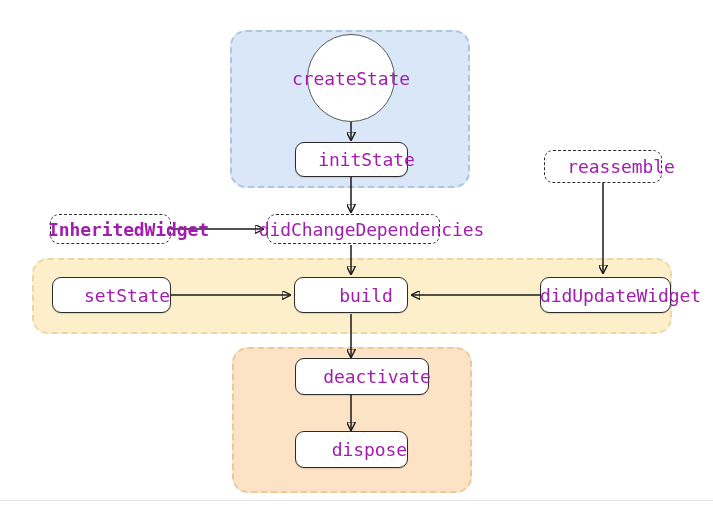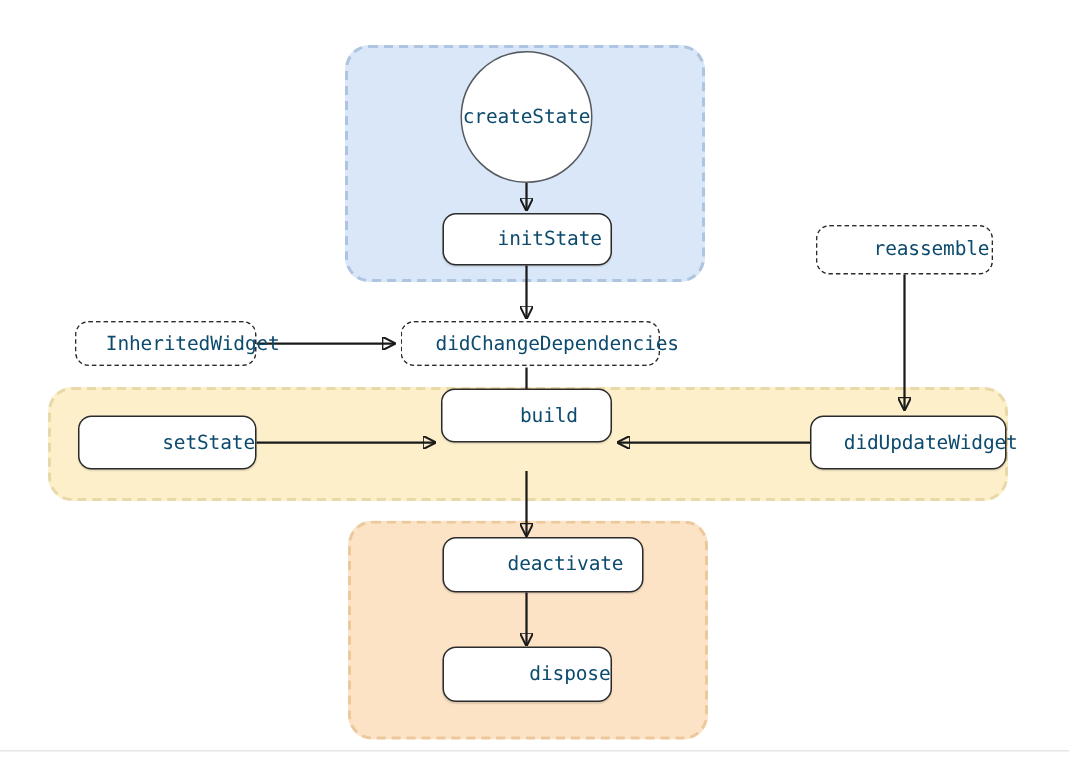--- a/index.html
+++ b/index.html
@@ -42,22 +42,22 @@
   .group.peach {
     background: #fce3c6;
     border: 2px dashed #ecc89b;
   }
   .node {
     position: absolute;
     box-sizing: border-box;
     display: flex;
     align-items: center;
     justify-content: center;
-    color: #0c4a6e;
-    font-size: 13px;
+    color: #a21caf;
+    font-size: 18px;
     letter-spacing: -0.1px;
     white-space: nowrap;
     user-select: none;
   }
   .node.solid {
     background: #ffffff;
     border: 1.6px solid #2b2b2b;
     border-radius: 9px;
     box-shadow: 0 1px 1px rgba(0,0,0,0.12);
     padding-left: 30px;
@@ -129,33 +129,33 @@
   </div>
 
   <div class="node solid" style="left:295px; top:142px; width:113px; height:35px;">
     <span>initState</span>
   </div>
 
   <div class="node dashed" style="left:267px; top:214px; width:173px; height:30px;text-align:right;">
     <span>didChangeDependencies</span>
   </div>
 
-  <div class="node dashed" style="left:50px; top:214px; width:121px; height:30px;">
+  <div class="node dashed" style="left:50px; top:214px; width:121px; height:30px;font-weight:bold;">
     <span>InheritedWidget</span>
   </div>
 
   <div class="node dashed" style="left:544px; top:150px; width:118px; height:33px;">
     <span>reassemble</span>
   </div>
 
   <div class="node solid" style="left:52px; top:277px; width:119px; height:36px;justify-content:flex-end;">
     <span>setState</span>
   </div>
 
-  <div class="node solid" style="left:294px; top:259px; width:114px; height:36px;">
+  <div class="node solid" style="left:294px; top:277px; width:114px; height:36px;">
     <span>build</span>
   </div>
 
   <div class="node solid" style="left:540px; top:277px; width:131px; height:36px;text-align:center;">
     <span>didUpdateWidget</span>
   </div>
 
   <div class="node solid" style="left:295px; top:358px; width:134px; height:37px;">
     <span>deactivate</span>
   </div>

